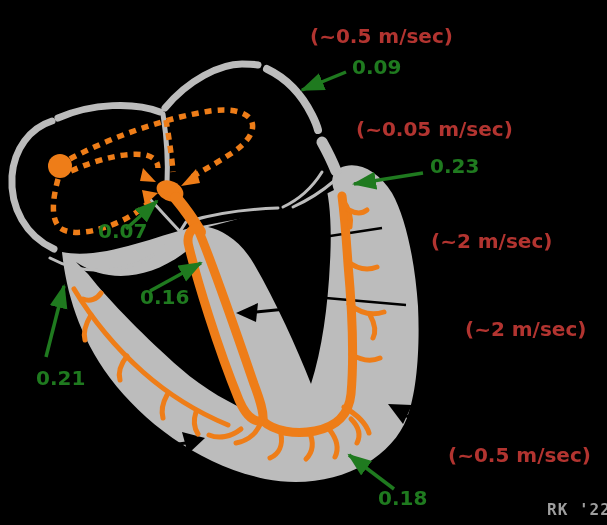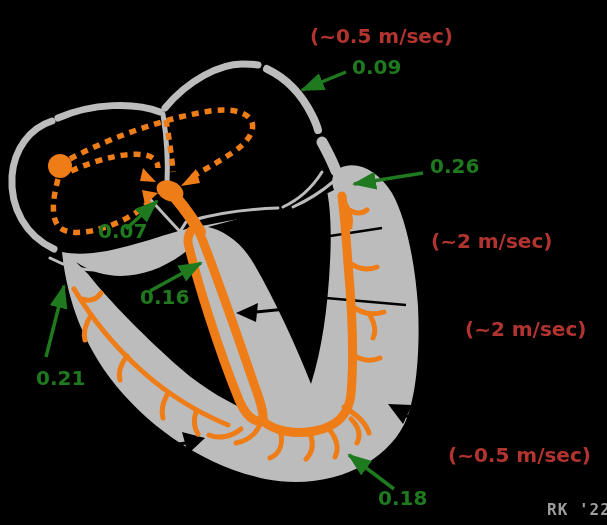--- a/index.html
+++ b/index.html
@@ -124,21 +124,22 @@
       <path d="M 423,173 L 354,184" marker-end="url(#gah)"></path>
       <path d="M 126,229 L 157,201" marker-end="url(#gah)"></path>
       <path d="M 150,291 L 201,263" marker-end="url(#gah)"></path>
       <path d="M 46,357 L 64,286" marker-end="url(#gah)"></path>
       <path d="M 394,489 L 349,455" marker-end="url(#gah)"></path>
     </g>
   </svg>
 
   <div class="lbl vel" style="left:310px;top:26px;">(~0.5 m/sec)</div>
   <div class="lbl tim" style="left:352px;top:57px;">0.09</div>
-  <div class="lbl tim" style="left:430px;top:156px;">0.26</div>
+  <div class="lbl vel" style="left:356px;top:119px;">(~0.05 m/sec)</div>
+  <div class="lbl tim" style="left:430px;top:156px;">0.23</div>
   <div class="lbl tim" style="left:98px;top:221px;text-align:right;">0.07</div>
   <div class="lbl vel" style="left:431px;top:231px;">(~2 m/sec)</div>
   <div class="lbl tim" style="left:140px;top:287px;">0.16</div>
   <div class="lbl vel" style="left:465px;top:319px;">(~2 m/sec)</div>
   <div class="lbl tim" style="left:36px;top:362px;margin-top:6px;">0.21</div>
   <div class="lbl vel" style="left:448px;top:445px;">(~0.5 m/sec)</div>
   <div class="lbl tim" style="left:378px;top:488px;">0.18</div>
   <div class="lbl credit" style="left:547px;top:502px;">RK '22</div>
 
 </div>

